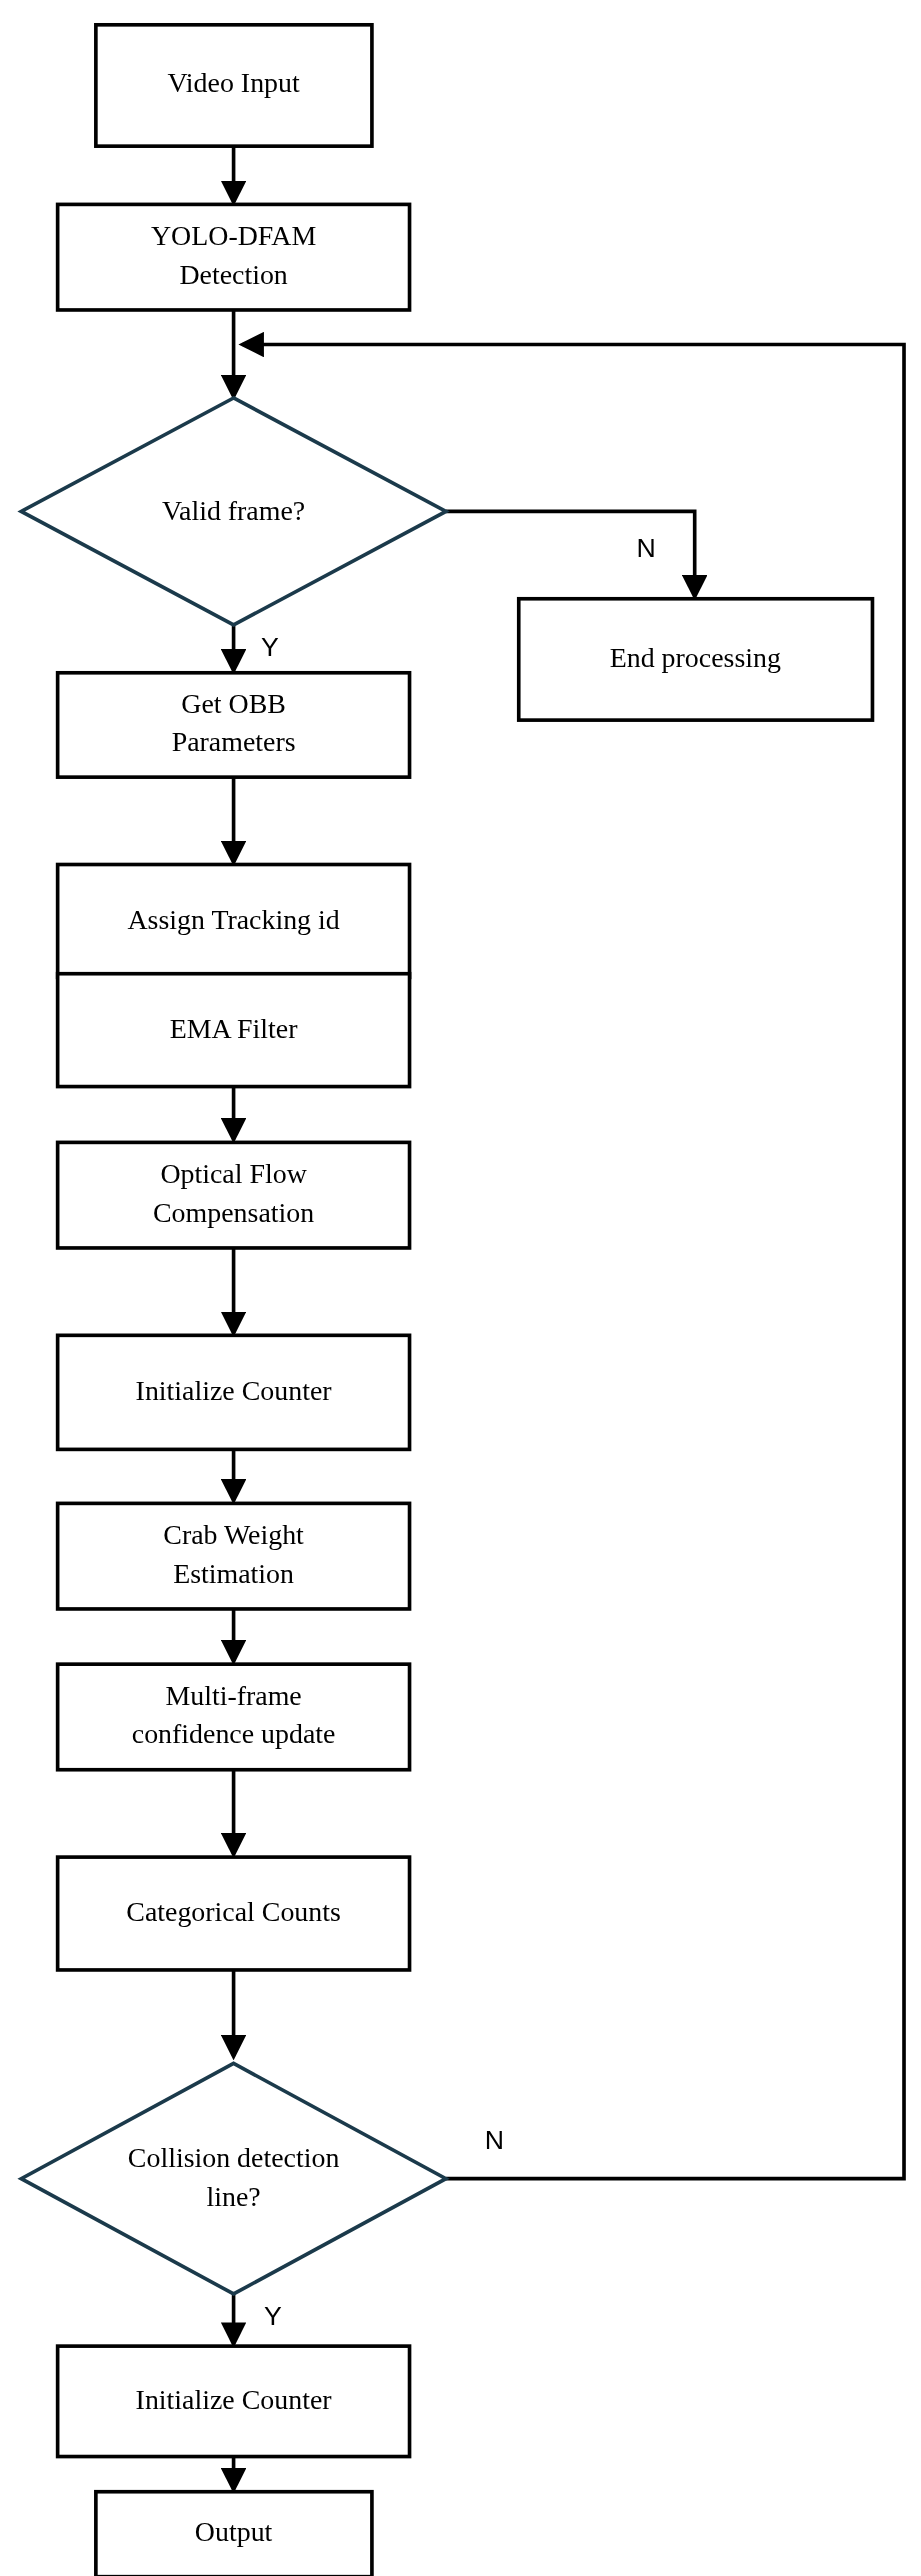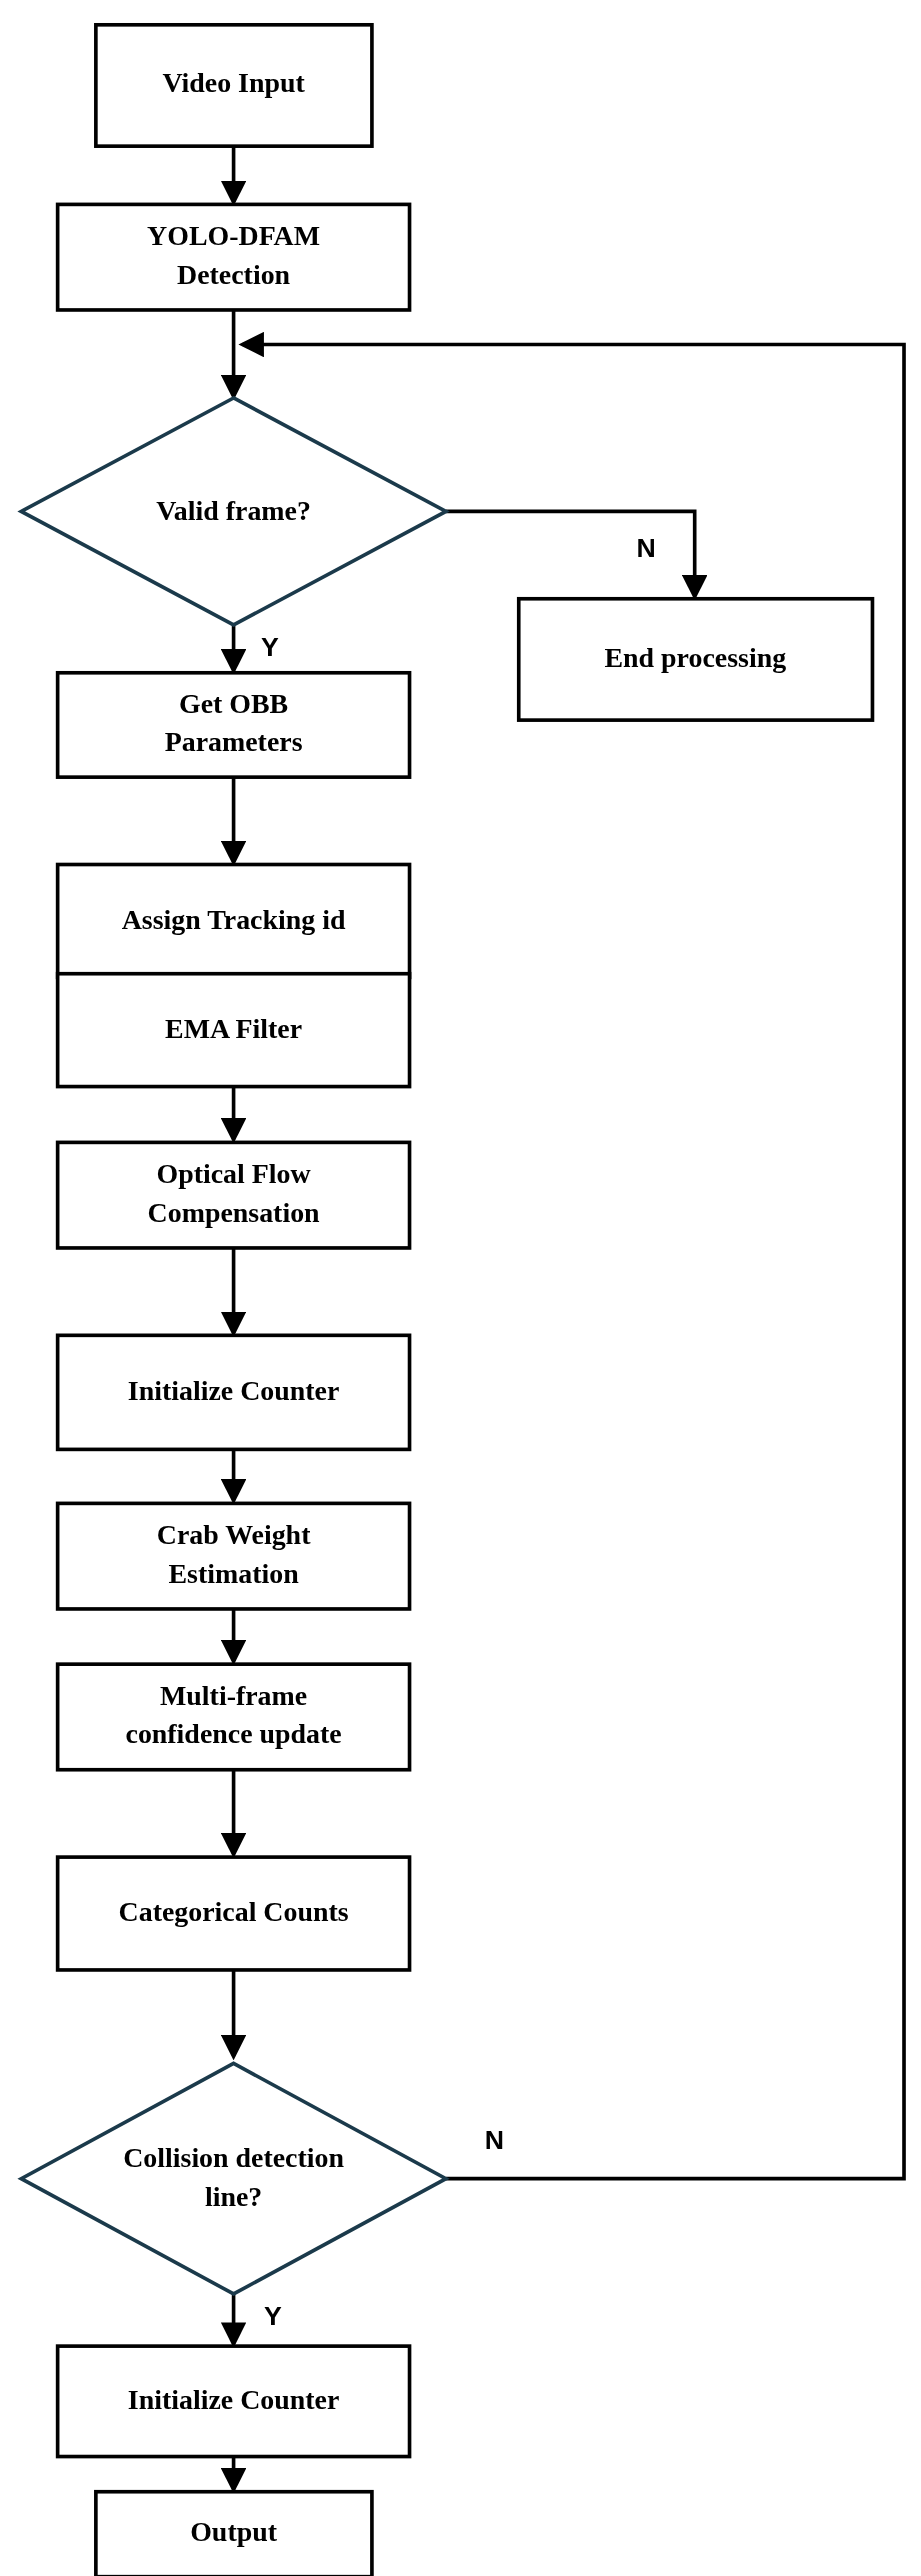--- a/index.html
+++ b/index.html
@@ -11,21 +11,20 @@
     width: 921px;
     height: 2576px;
     font-family: "Liberation Serif", "DejaVu Serif", serif;
     overflow: hidden;
   }
   #flowchart-root {
     position: relative;
     width: 921px;
     height: 2576px;
     background: #ffffff;
-    font-weight: bold;
   }
   svg.fc {
     position: absolute;
     top: 0;
     left: 0;
     width: 921px;
     height: 2576px;
     display: block;
   }
   .node-label {

